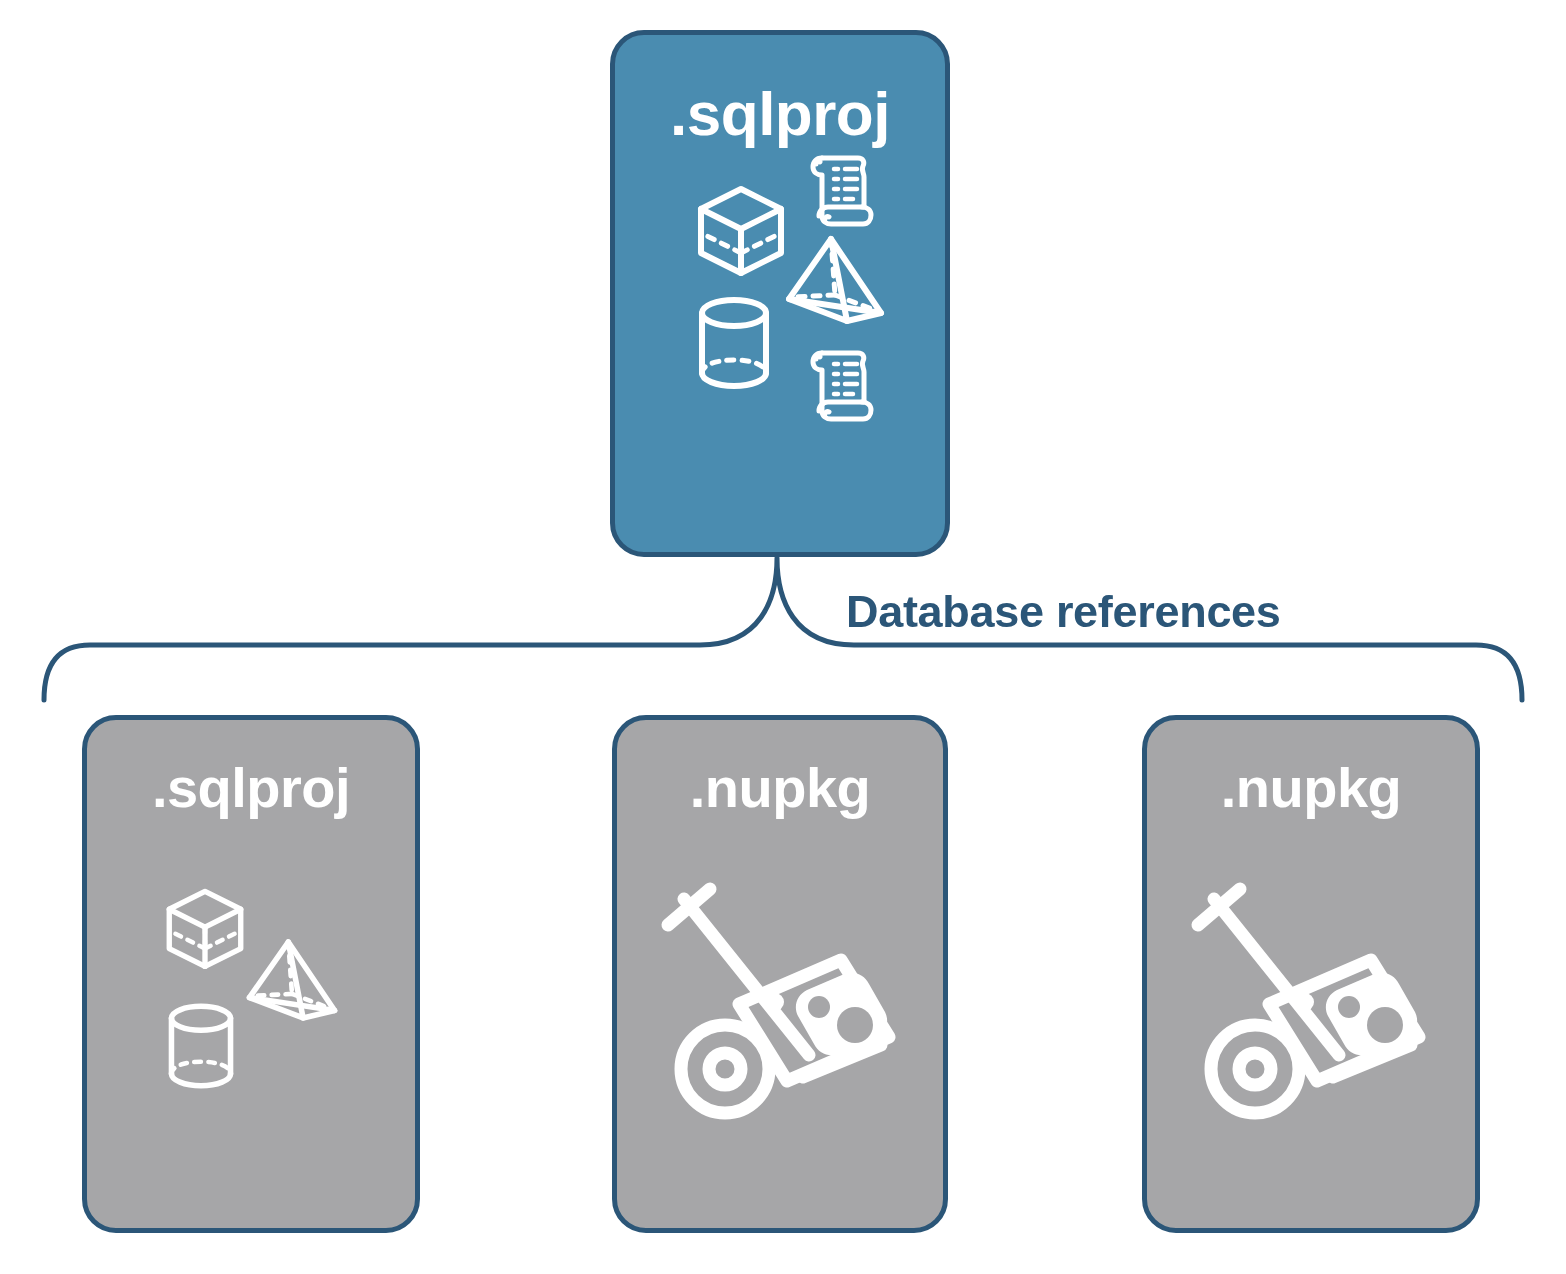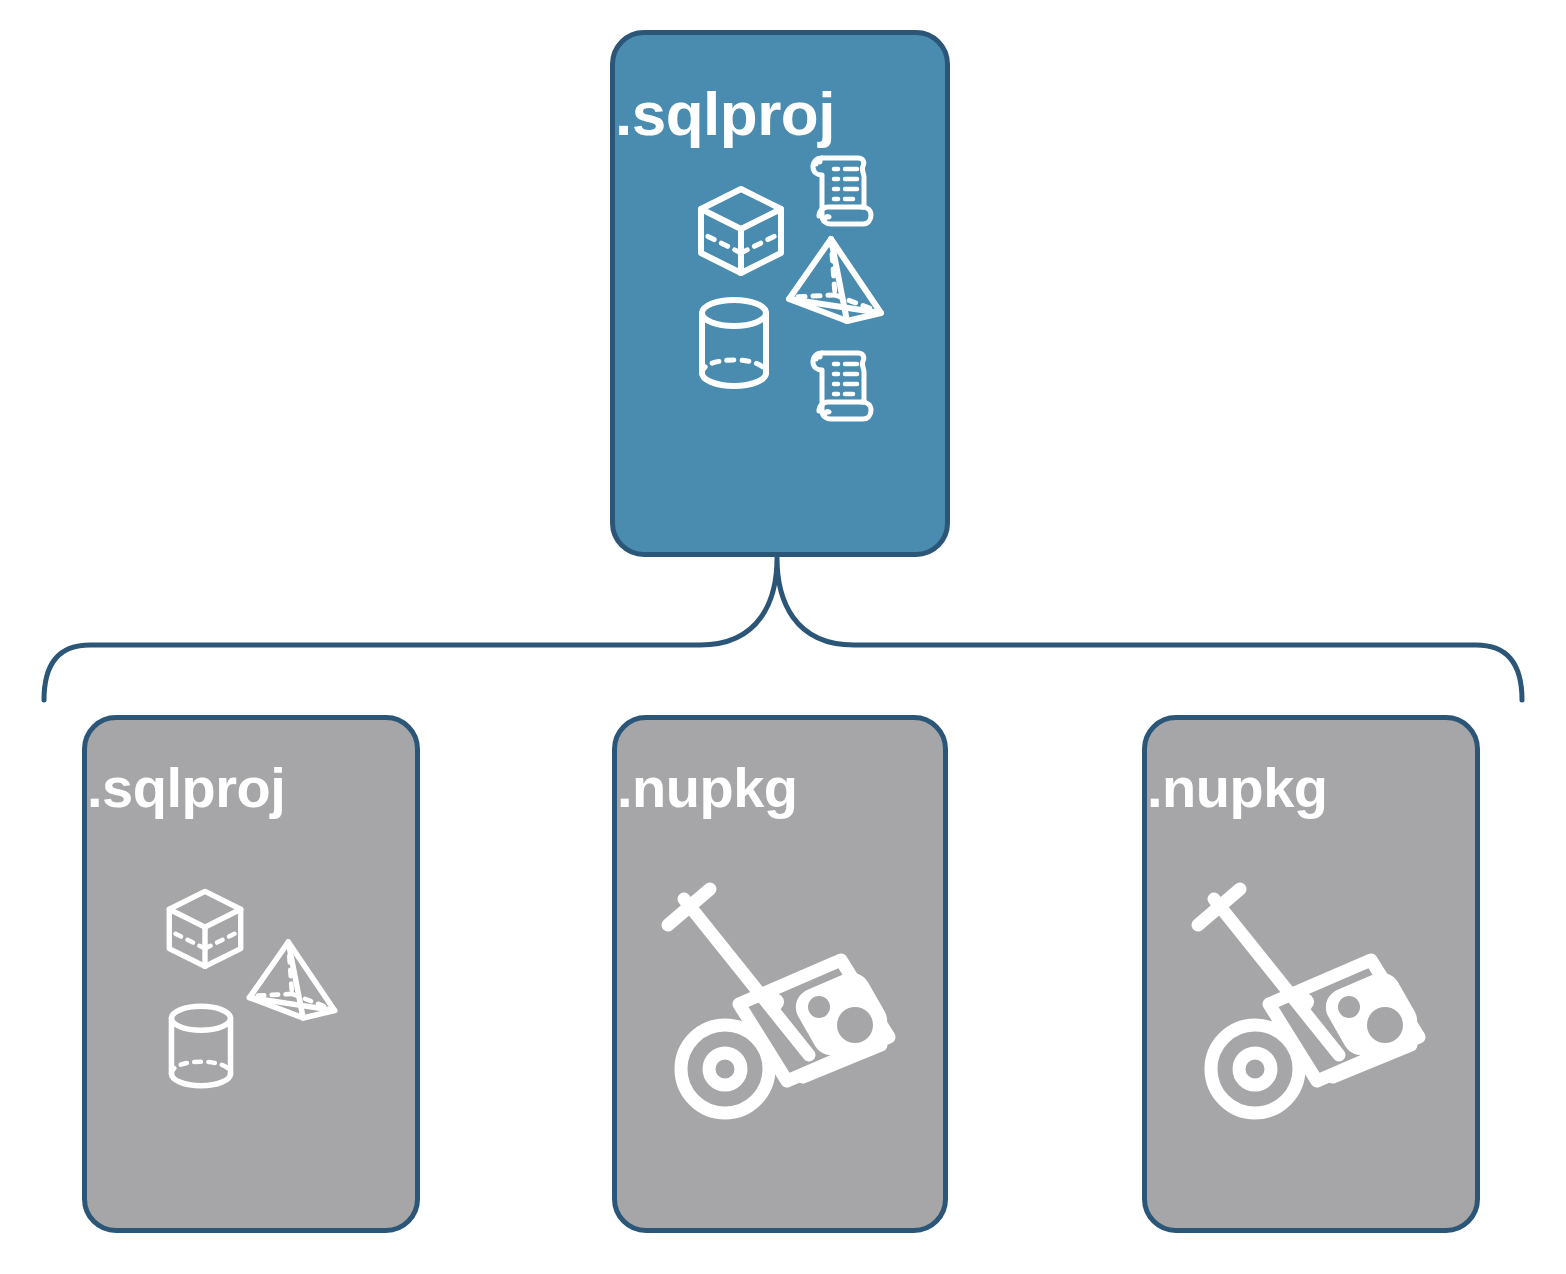--- a/index.html
+++ b/index.html
@@ -19,21 +19,21 @@
   }
 
   
   .node-box {
     position: absolute;
     box-sizing: border-box;
     border: 5px solid #2b5678;
     border-radius: 34px;
     display: flex;
     flex-direction: column;
-    align-items: flex-start;
+    align-items: center;
   }
   .node-box.primary {
     background: #4a8cb0;
   }
   .node-box.secondary {
     background: #a6a6a8;
   }
   .node-title {
     color: #ffffff;
     font-weight: bold;
@@ -173,20 +173,21 @@
     <path fill="none" stroke="#2b5678" stroke-width="5" stroke-linecap="round" d="M777 18
              C777 60 760 105 700 105
              L90 105
              C60 105 44 122 44 160
              M777 18
              C777 60 794 105 854 105
              L1476 105
              C1506 105 1522 122 1522 160"></path>
   </svg>
 
+  <div id="ref-label">Database references</div>
 
   <div class="node-box secondary" style="left:82px; top:715px; width:338px; height:518px;">
     <div class="node-title">.sqlproj</div>
     <div class="icon-area">
 
       <svg style="left:75px; top:70px;" width="86" height="84" viewBox="0 0 96 94">
         <g fill="none" stroke="#ffffff" stroke-width="6" stroke-linejoin="round" stroke-linecap="round">
           <path d="M8 26 L48 6 L88 26 L88 70 L48 90 L8 70 Z"></path>
           <path d="M8 26 L48 46 L88 26"></path>
           <path d="M48 46 L48 90"></path>

